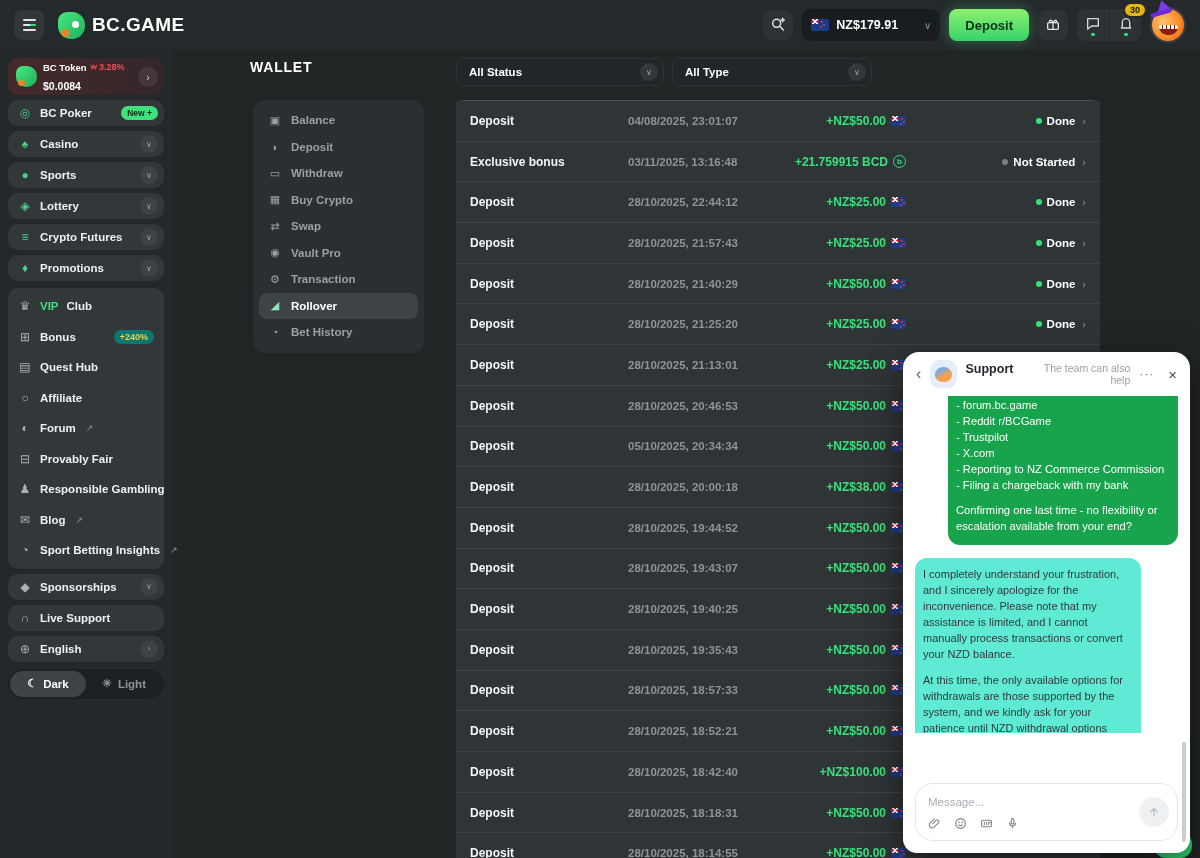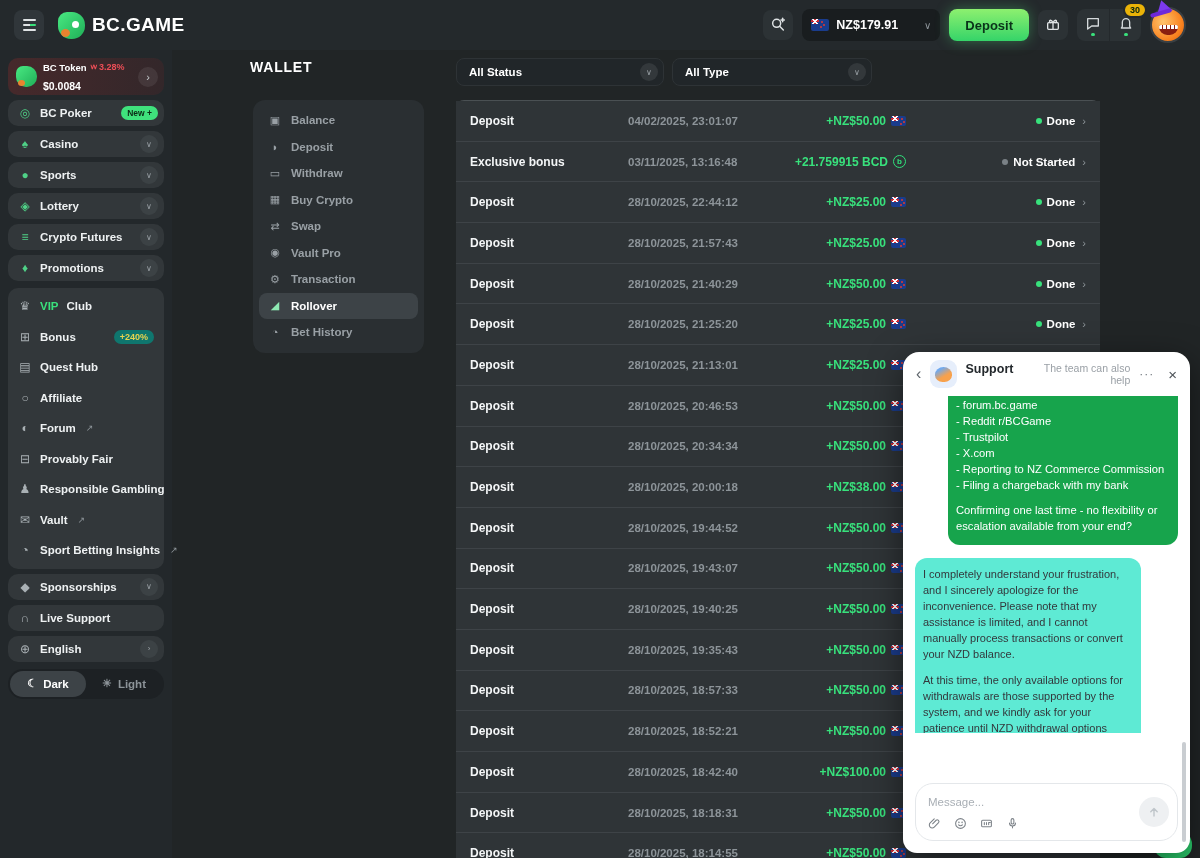--- a/index.html
+++ b/index.html
@@ -285,21 +285,21 @@
       </div>
       <div class="menu-item">
         <span class="s-ico">♟</span>
 
         <span class="s-label">Responsible Gambling</span>
 
       </div>
       <div class="menu-item">
         <span class="s-ico">✉</span>
 
-        <span class="s-label">Vault</span>
+        <span class="s-label">Blog</span>
         <span class="ext">↗</span>
 
       </div>
       <div class="menu-item">
         <span class="s-ico">◔</span>
 
         <span class="s-label">Sport Betting Insights</span>
         <span class="ext">↗</span>
 
       </div>
@@ -386,21 +386,21 @@
     <div class="filter f-type">
       <span class="f-label">All Type</span>
       <span class="chev-circle">∨</span>
     </div>
   </div>
 
   <section class="tx-list">
 
   <div class="tx-row">
         <span class="tx-type">Deposit</span>
-        <span class="tx-date">04/02/2025, 23:01:07</span>
+        <span class="tx-date">04/08/2025, 23:01:07</span>
         <span class="tx-amount">
           <span>+NZ$50.00</span>
           <span class="nz-flag"></span>
 
         </span>
         <span class="tx-status">
           <span class="tx-status-inner">
             <span class="dot"></span>
             <span class="st-label">Done</span>
             <span class="chev">›</span>
@@ -506,21 +506,21 @@
           <span>+NZ$50.00</span>
           <span class="nz-flag"></span>
 
         </span>
         <span class="tx-status">
           
         </span>
       </div>
       <div class="tx-row">
         <span class="tx-type">Deposit</span>
-        <span class="tx-date">28/10/2025, 20:34:34</span>
+        <span class="tx-date">05/10/2025, 20:34:34</span>
         <span class="tx-amount">
           <span>+NZ$50.00</span>
           <span class="nz-flag"></span>
 
         </span>
         <span class="tx-status">
           
         </span>
       </div>
       <div class="tx-row">

